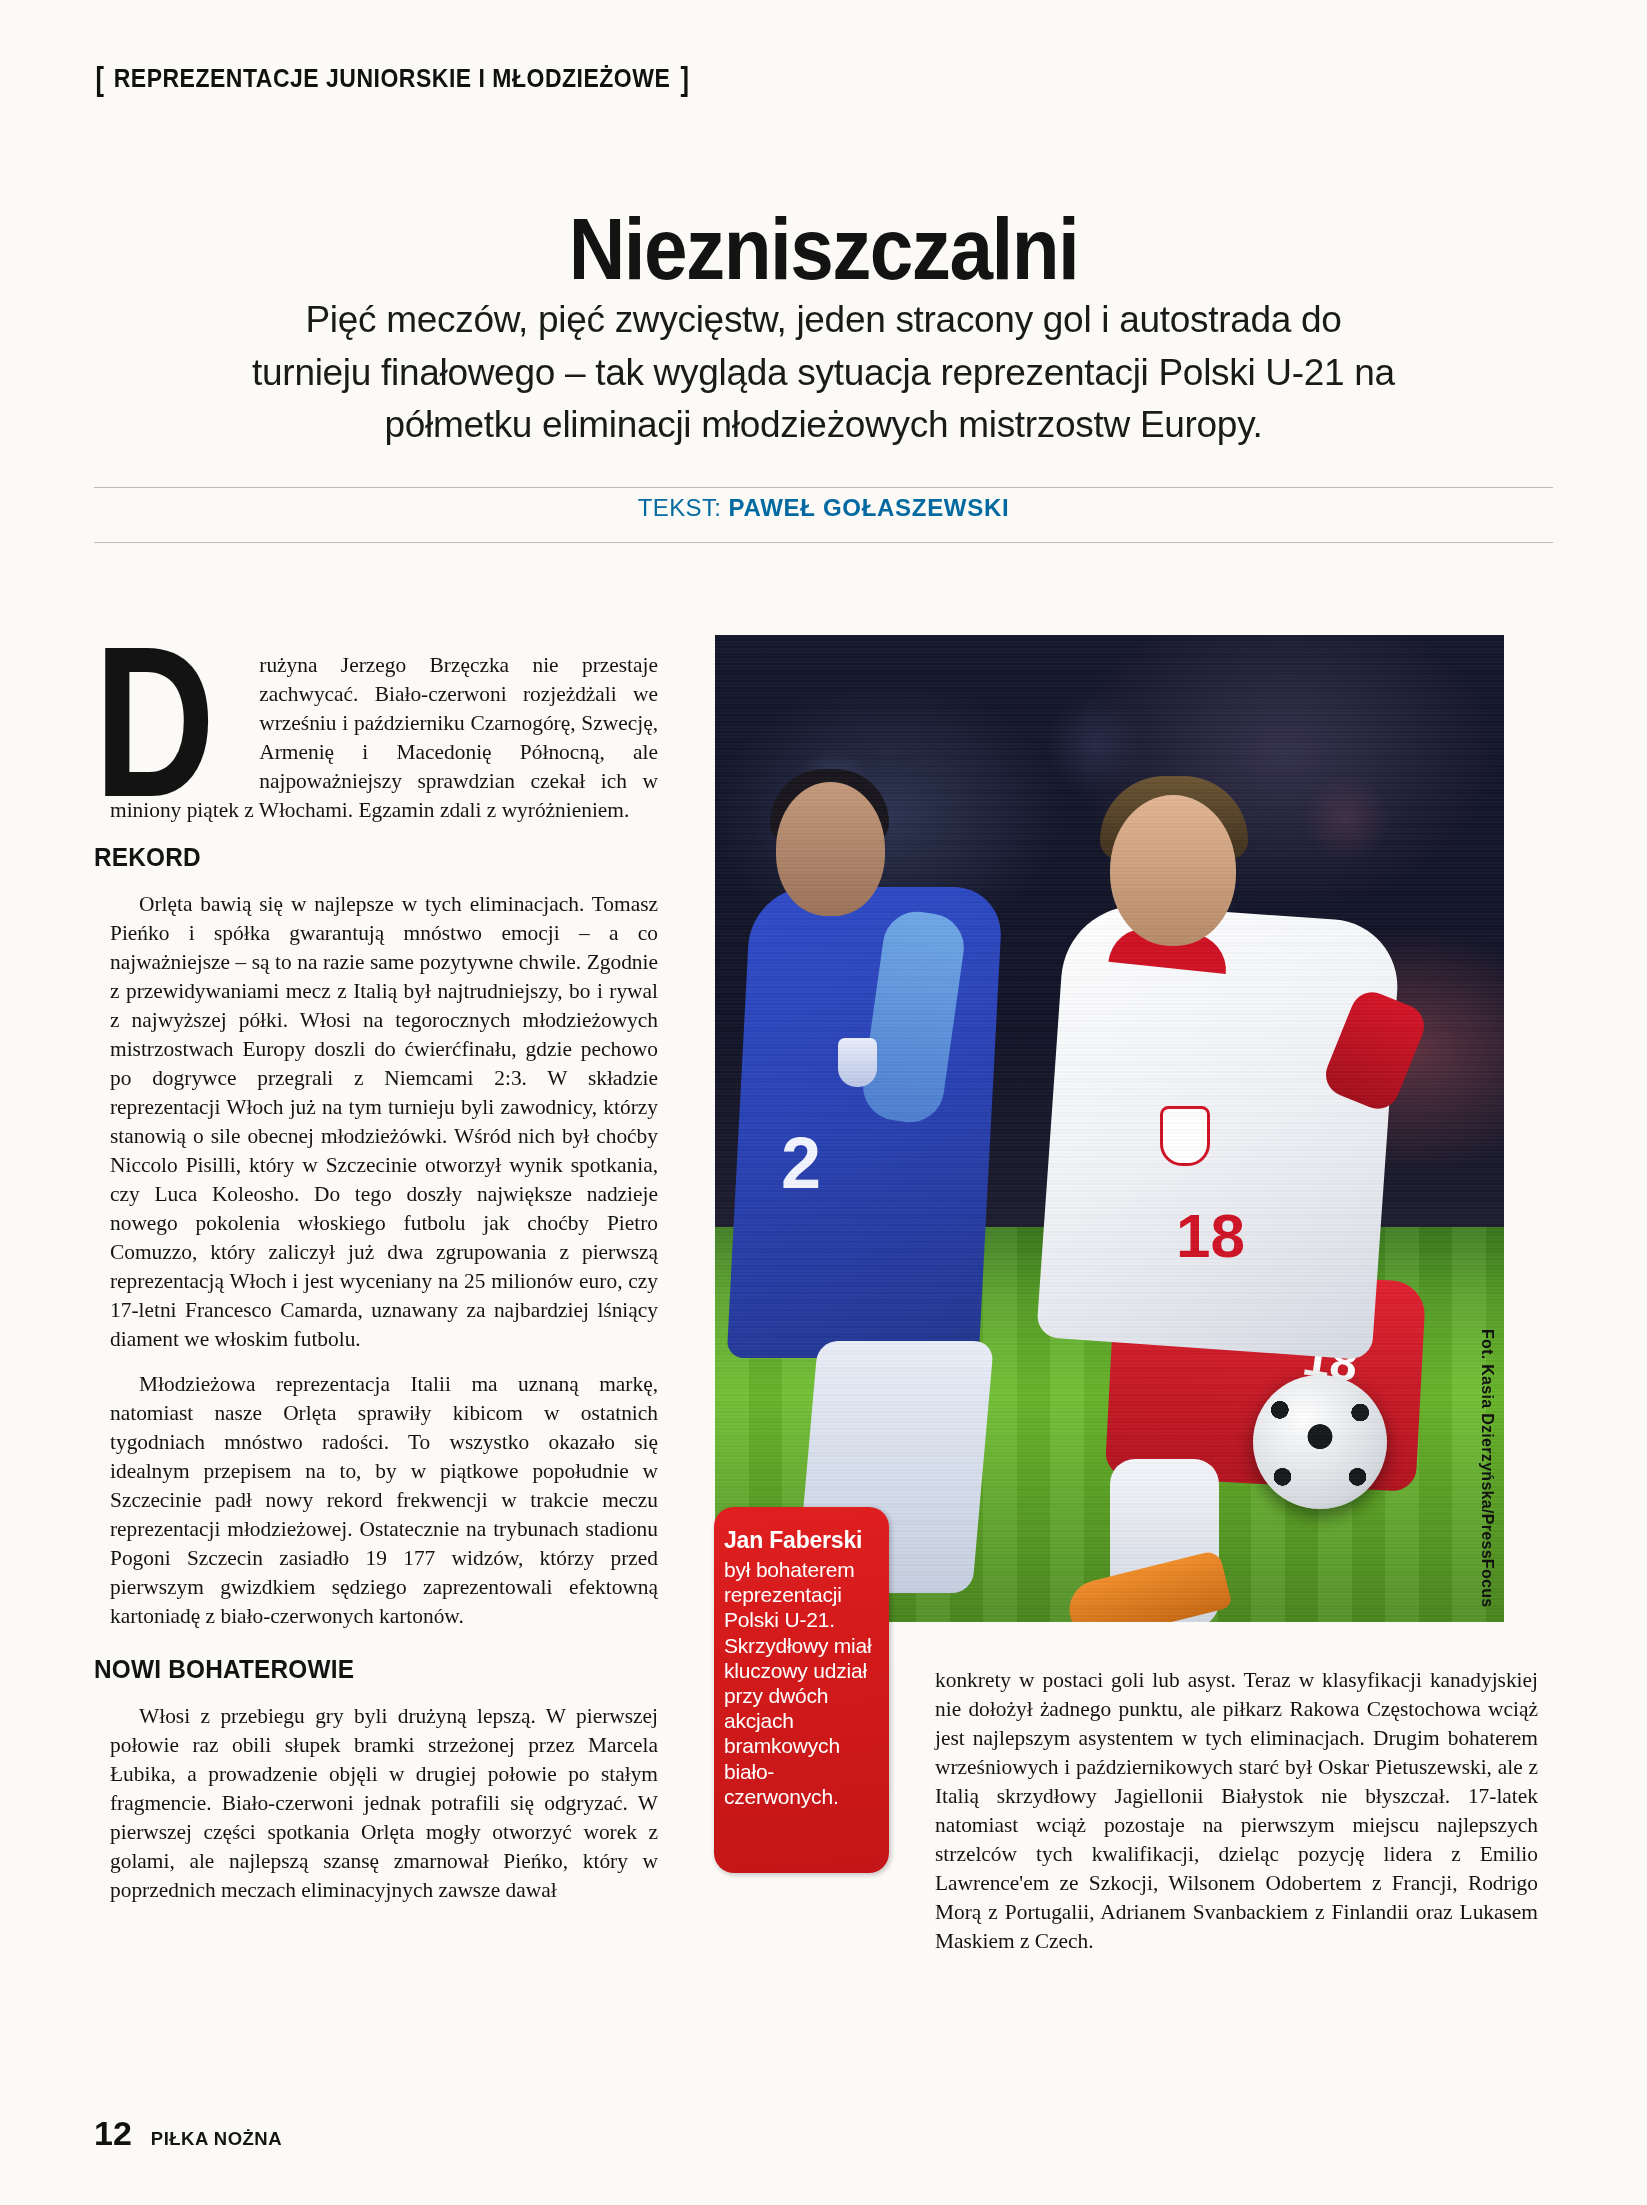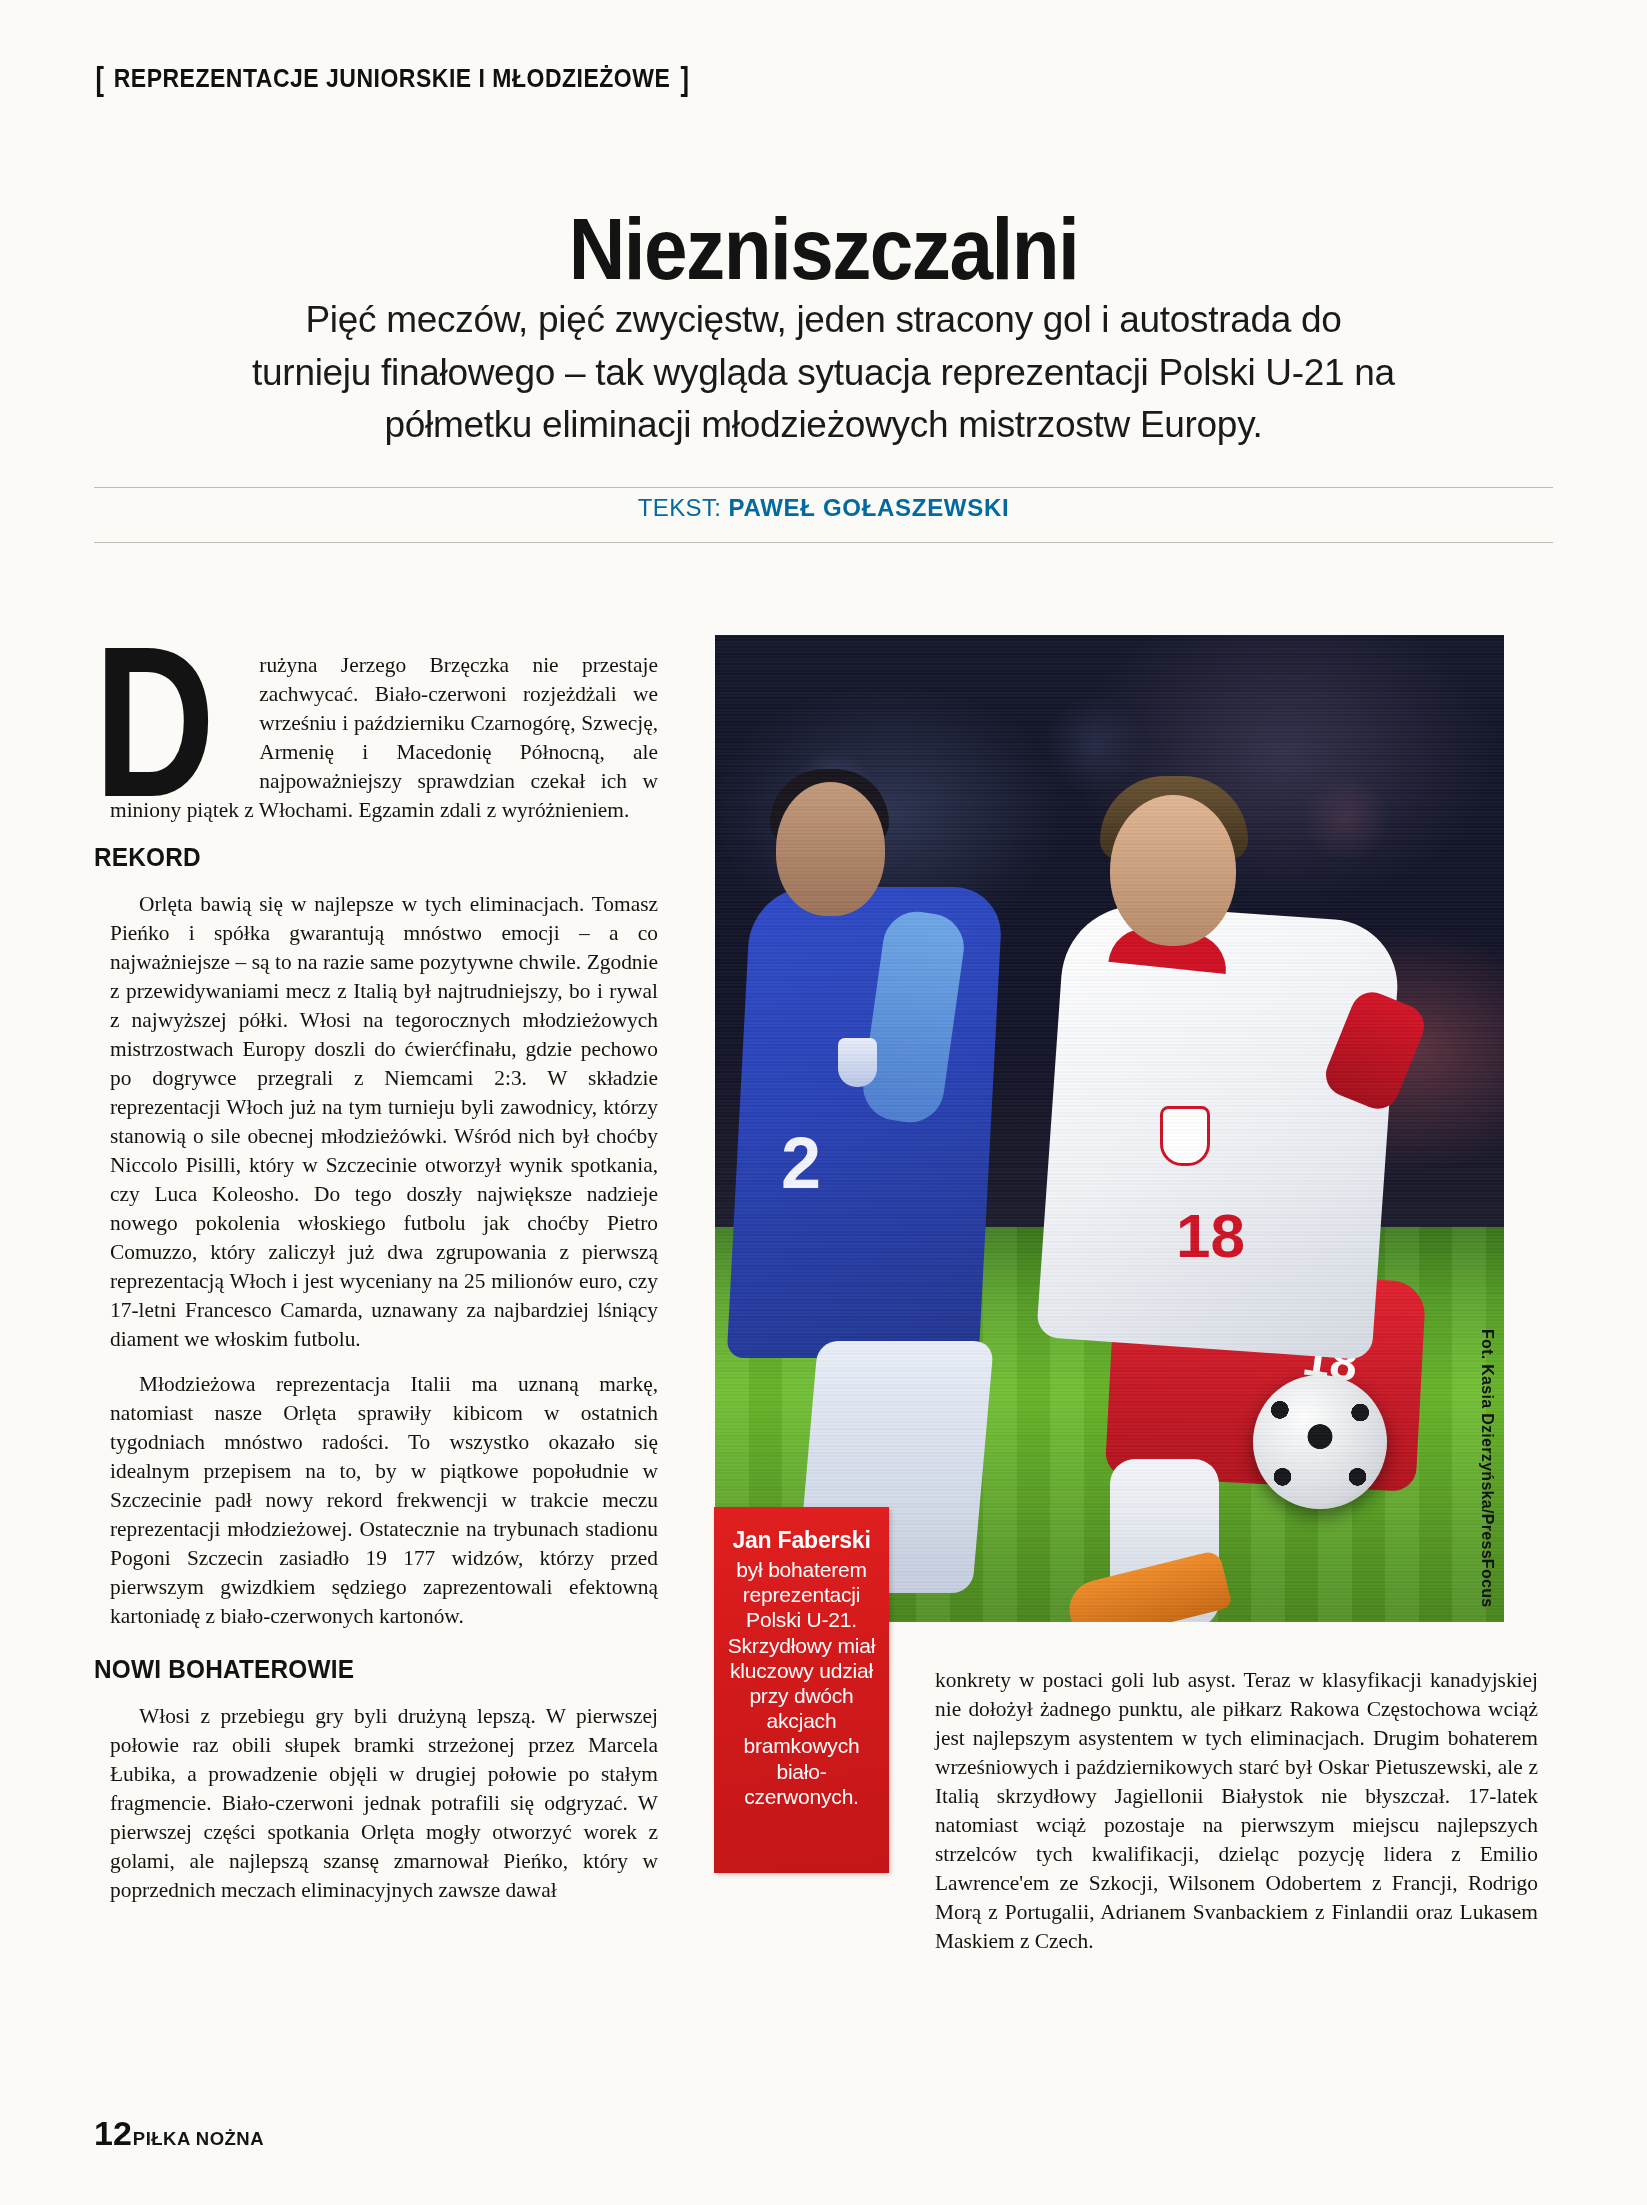--- a/index.html
+++ b/index.html
@@ -338,44 +338,45 @@
   
   .caption-box {
     position: absolute;
     left: 714px;
     top: 1507px;
     width: 175px;
     height: 366px;
     background: linear-gradient(175deg, #e01f20 0%, #d31a1b 40%, #c41618 100%);
     box-sizing: border-box;
     padding: 20px 10px 10px 10px;
-    text-align: center;
+    text-align: left;
     font-family: "Liberation Sans", sans-serif;
     font-size: 21px;
     line-height: 1.2;
     color: #ffffff;
     letter-spacing: -0.2px;
     box-shadow: 1.7px 1.7px 5px rgba(0,0,0,0.22);
+    border-radius: 20px;
   }
   .caption-box .cap-name {
     display: block;
     font-weight: bold;
     font-size: 23px;
     margin-bottom: 2.5px;
   }
   .caption-box .cap-text { display: block; }
 
   
   .footer {
     position: absolute;
     left: 94px;
     bottom: 52px;
     display: flex;
     align-items: baseline;
-    gap: 1px;
+    gap: 19px;
   }
   .footer .pg {
     font-family: "Liberation Sans", sans-serif;
     font-weight: bold;
     font-size: 34px;
     color: #111111;
   }
   .footer .mag {
     font-family: "Liberation Sans", sans-serif;
     font-weight: bold;

